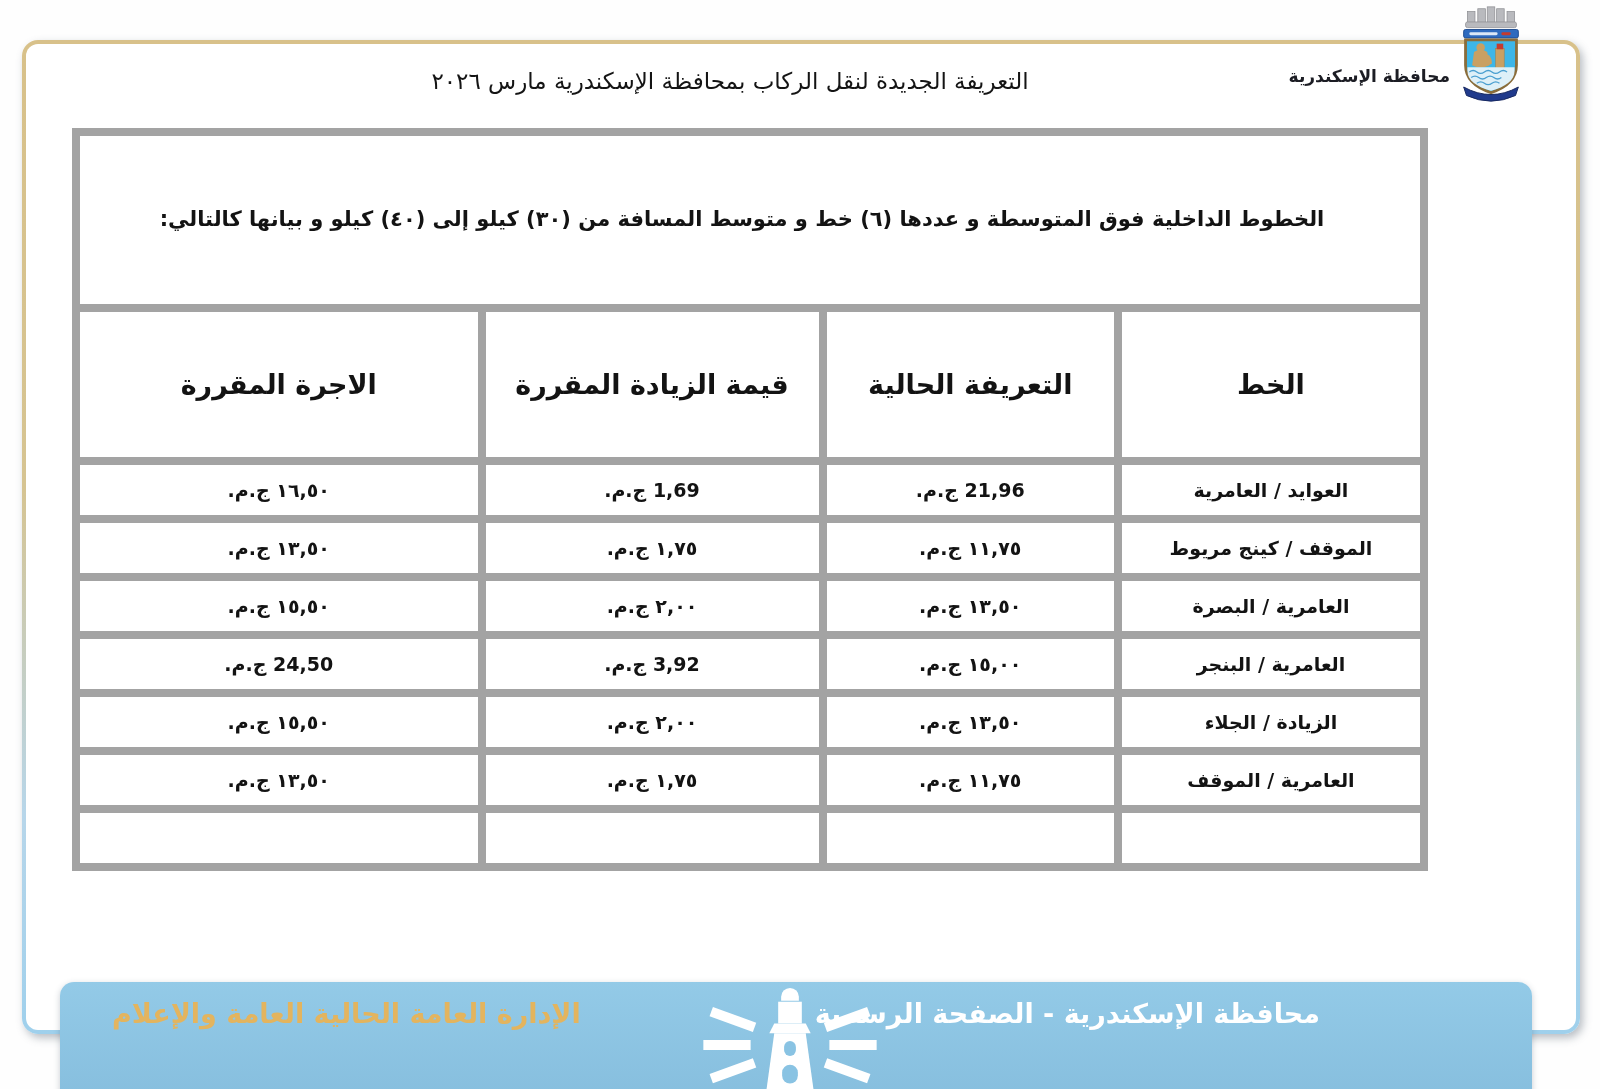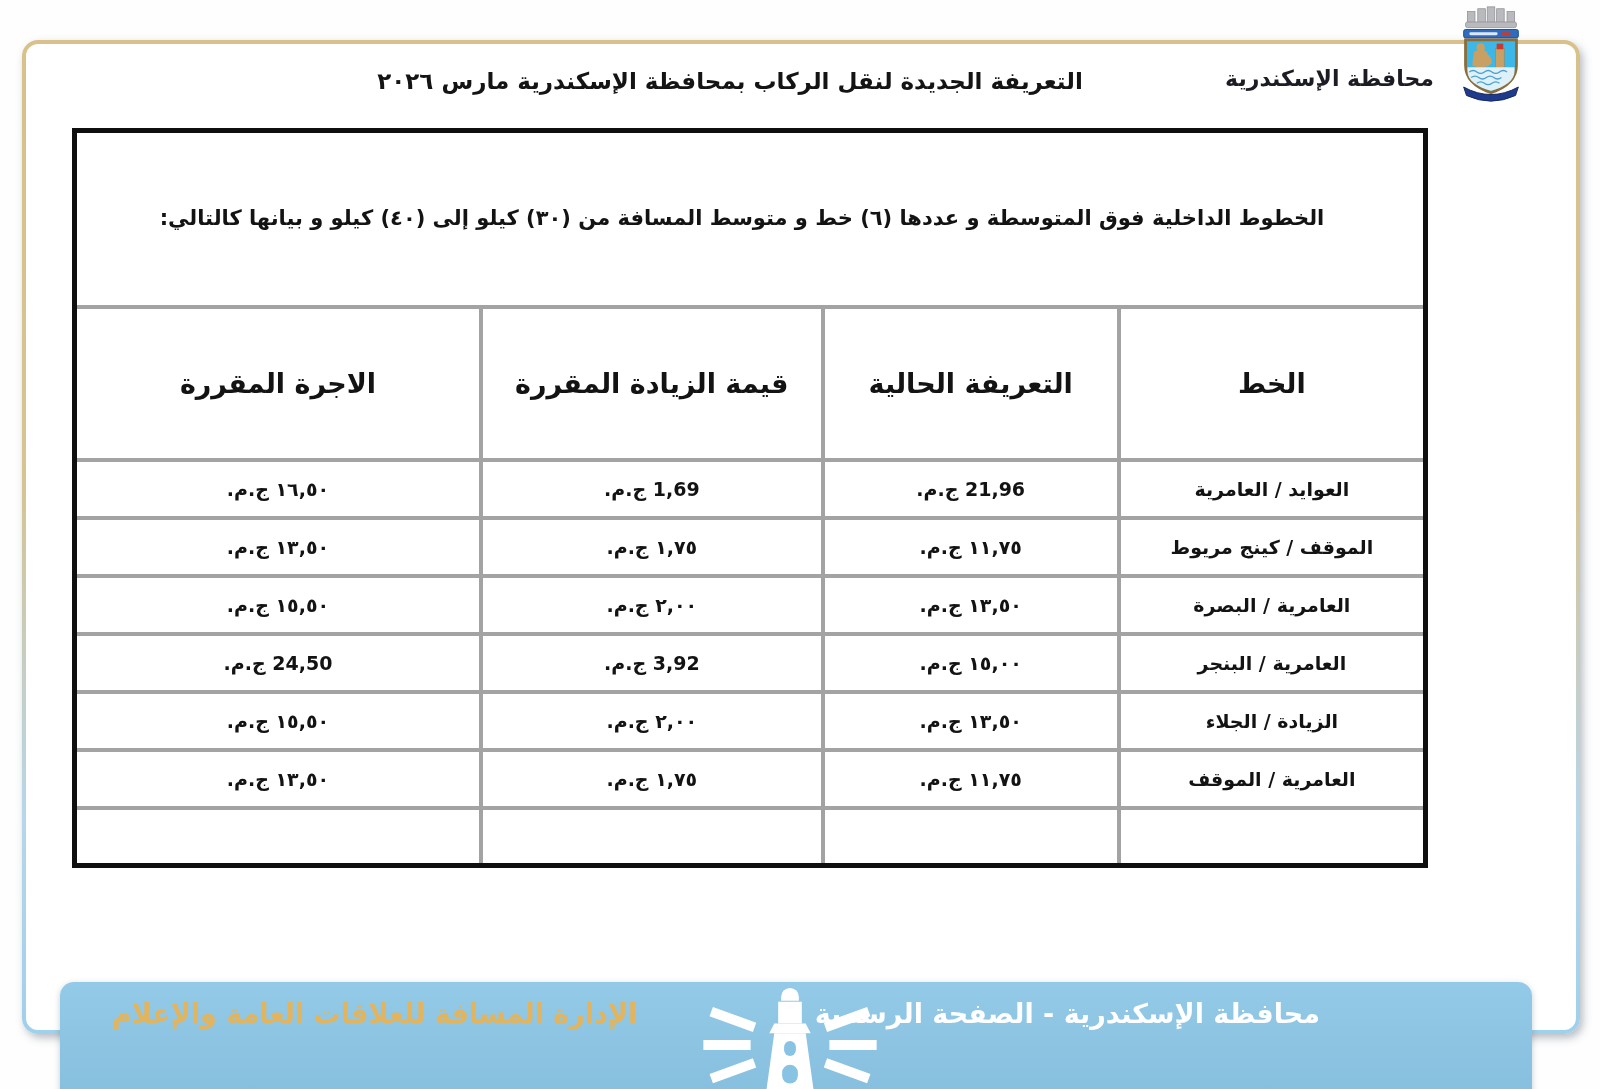--- a/index.html
+++ b/index.html
@@ -15,35 +15,35 @@
     position:absolute; left:22px; top:40px; width:1558px; height:994px;
     border-radius:16px;
     background:linear-gradient(180deg,#d8c18a 0%, #d6c492 45%, #b7d6ea 78%, #9fd0ec 100%);
     box-shadow:3px 4px 8px rgba(100,110,125,.45);
     z-index:1;
   }
   .frame-inner {
     position:absolute; inset:4px; border-radius:12px; background:#ffffff;
   }
   .gov-name {
-    position:absolute; top:66px; right:166px; z-index:4;
-    font-size:22px; font-weight:bold; color:#1c1d24; direction:rtl;
+    position:absolute; top:66px; right:150px; z-index:4;
+    font-size:17px; font-weight:bold; color:#1c1d24; direction:rtl;
   }
   .emblem { position:absolute; top:6px; right:76px; z-index:5; }
   .doc-title {
     position:absolute; top:68px; left:320px; width:820px; z-index:4;
-    text-align:center; font-size:23px; font-weight:bold; color:#141414; direction:rtl;
+    text-align:center; font-size:23px; font-weight:normal; color:#141414; direction:rtl;
   }
   table.fare {
     position:absolute; left:72px; top:128px; width:1356px; z-index:4;
     border-collapse:collapse; direction:rtl;
     border:5px solid #0f0f0f;
   }
   table.fare td, table.fare th {
-    border:4px solid #a3a3a3;
+    border:8px solid #a3a3a3;
     text-align:center; vertical-align:middle;
     font-weight:bold; color:#131313;
   }
   .r-intro td {
     height:176px; text-align:right;
     padding:10px 46px 10px 30px;
     font-size:21px; line-height:1.6;
   }
   .r-head th { height:153px; font-size:27px; }
   .r-data td { height:58px; font-size:19px; }
@@ -188,14 +188,14 @@
       <g stroke="#ffffff" stroke-width="10">
         <line x1="20" y1="28" x2="64" y2="44"></line>
         <line x1="12" y1="62" x2="60" y2="62"></line>
         <line x1="20" y1="96" x2="64" y2="80"></line>
         <line x1="180" y1="28" x2="136" y2="44"></line>
         <line x1="188" y1="62" x2="140" y2="62"></line>
         <line x1="180" y1="96" x2="136" y2="80"></line>
       </g>
     </svg>
   </div>
-  <div class="footer-dept">الإدارة المسافة للعلاقات العامة والإعلام</div>
+  <div class="footer-dept">الإدارة العامة الحالية العامة والإعلام</div>
 </div>
 
 </body></html>

